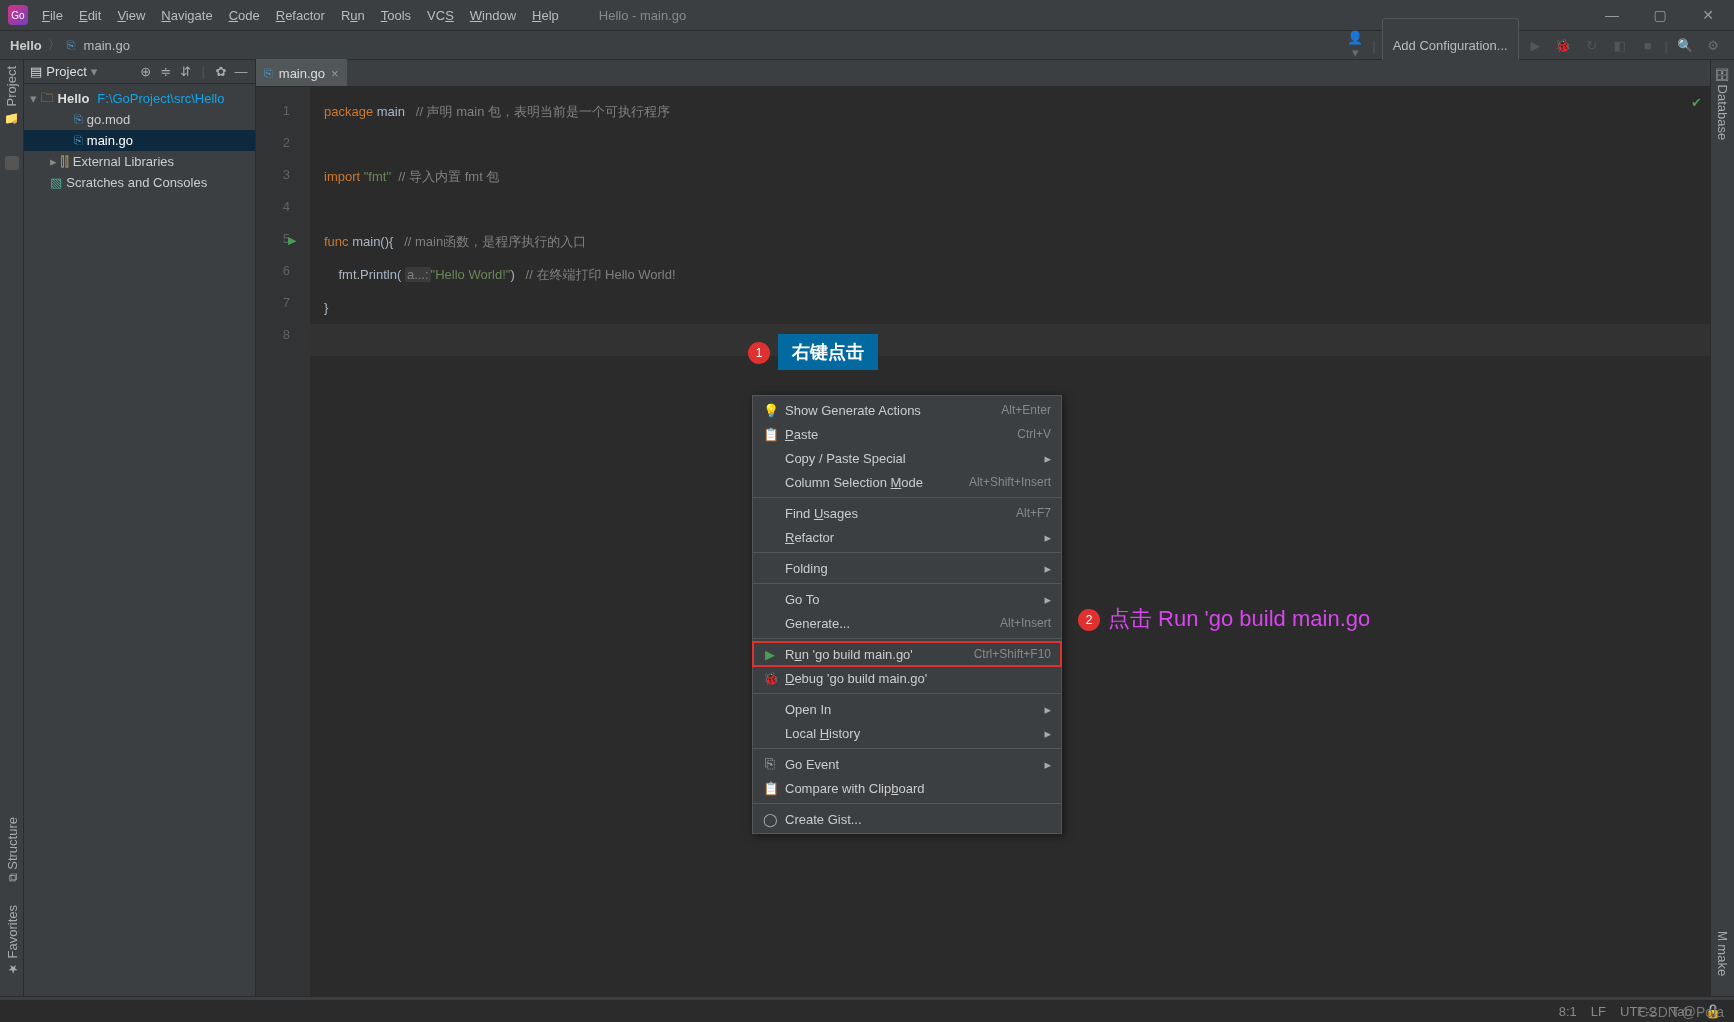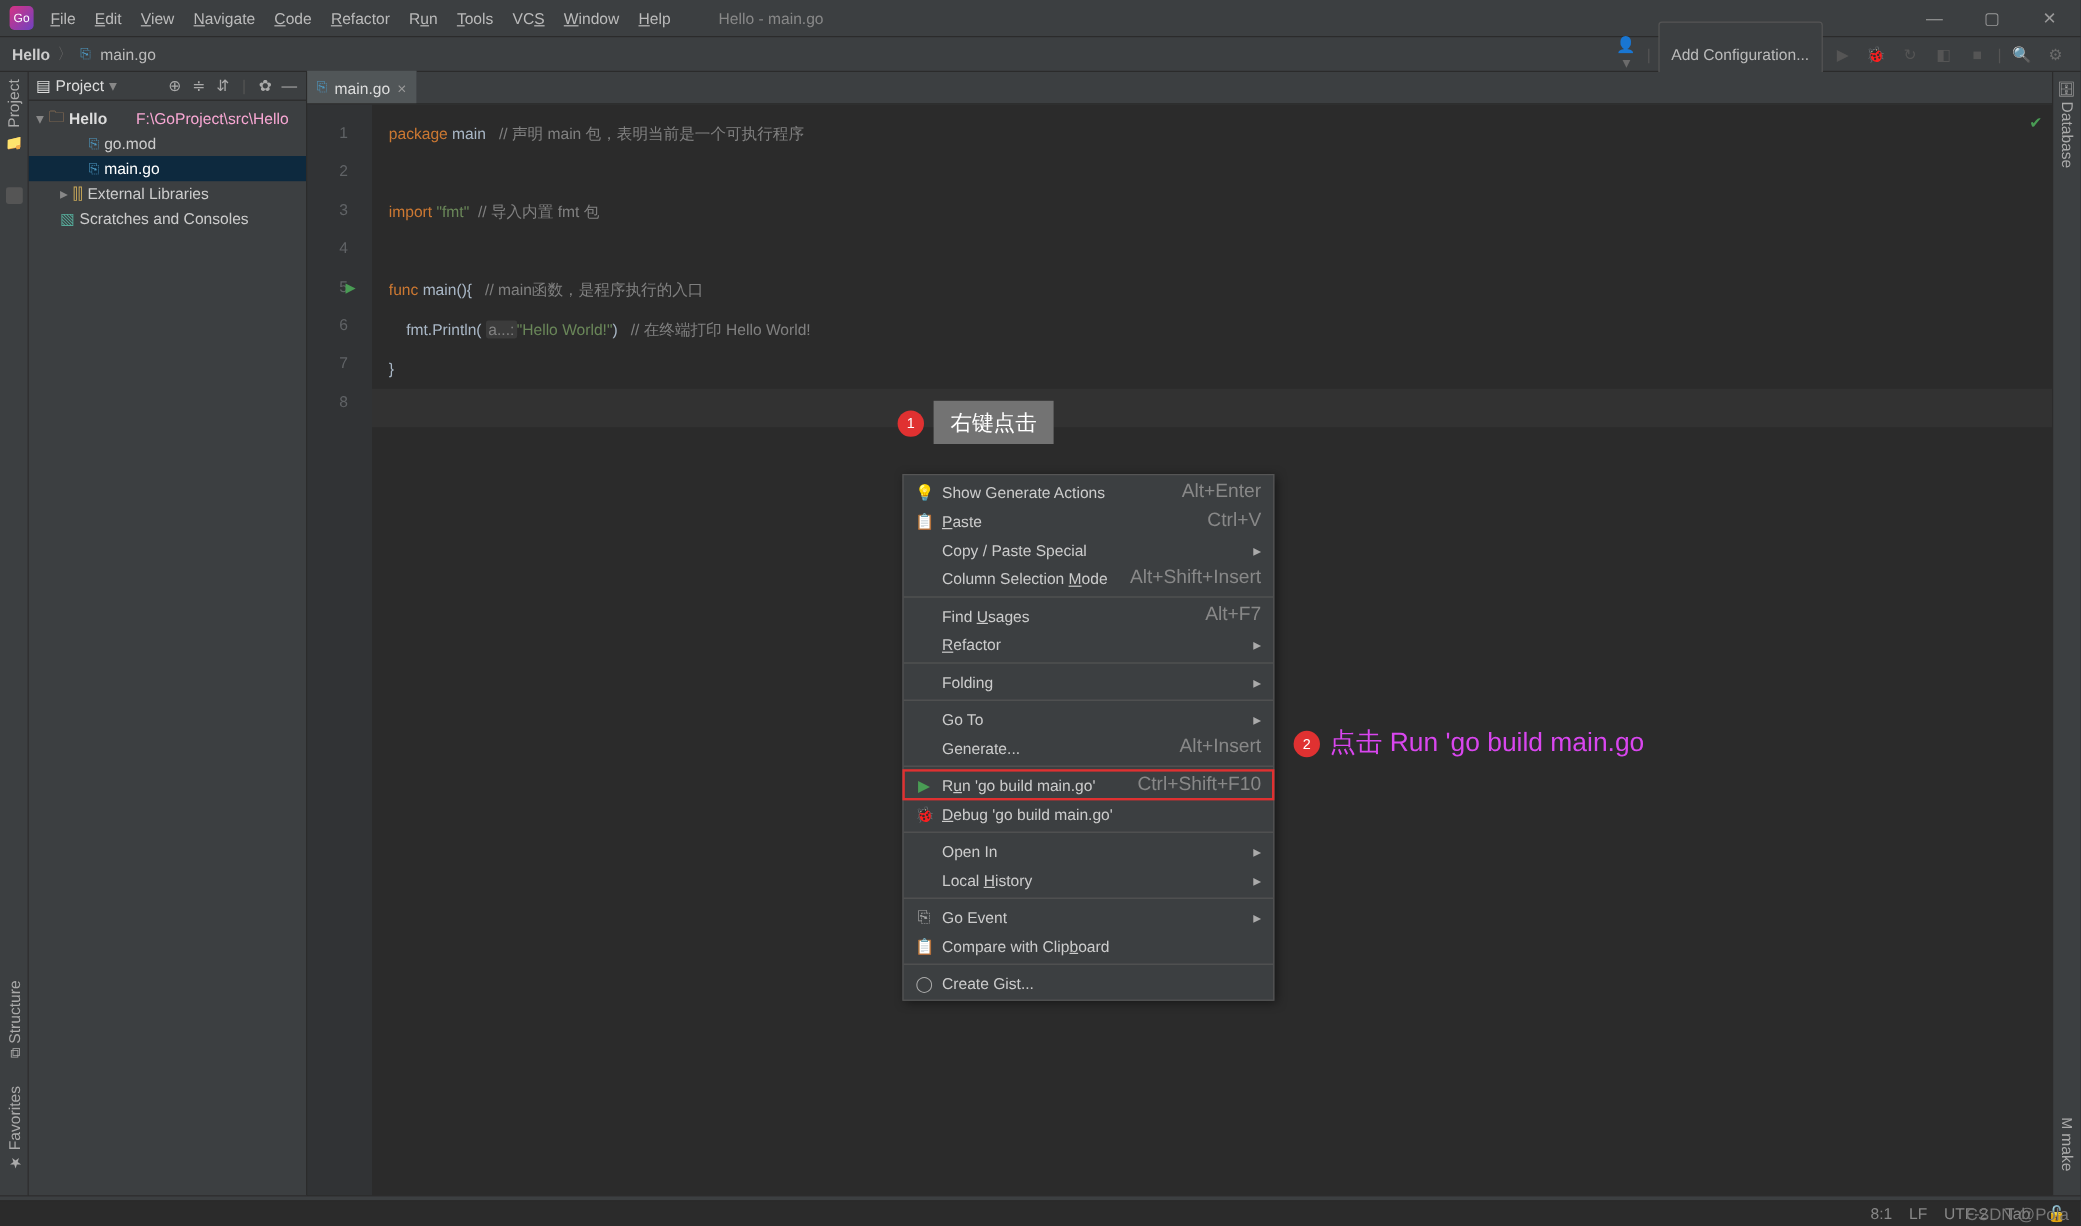--- a/index.html
+++ b/index.html
@@ -31,48 +31,48 @@
   .pp-head .title{display:flex;align-items:center;gap:4px;color:#ddd}
   .pp-head .ico{width:16px;text-align:center;color:#aaa;cursor:pointer}
   .pp-head .spacer{flex:1}
   .tree{padding-top:4px;font-size:13px;color:#ccc}
   .tree .row{display:flex;align-items:center;height:21px;padding-left:6px;gap:4px;cursor:pointer}
   .tree .row.sel{background:#0d293e;color:#fff}
   .tree .indent1{padding-left:26px}
   .tree .indent2{padding-left:50px}
   .dir-ico{color:#b0865d}
   .go-ico{color:#4e9bc6;font-size:11px}
-  .small{color:#f9a8d4;margin-left:20px}
+  .small{color:#0ea5e9;margin-left:4px}
   
   .editorwrap{flex:1;display:flex;flex-direction:column;background:#2b2b2b}
   .tabrow{height:27px;background:#3c3f41;display:flex;align-items:flex-end;border-bottom:1px solid #2b2b2b}
   .tab{background:#515658;height:27px;display:flex;align-items:center;padding:0 8px;gap:6px;color:#ddd;border-top:1px solid #515658}
   .tab .x{color:#999;cursor:pointer}
   .editor{flex:1;display:flex;position:relative}
   .gutter{width:54px;background:#313335;color:#606366;font-family:"JetBrains Mono",Consolas,monospace;font-size:15px;text-align:right;padding:8px 20px 0 0;line-height:32px;position:relative}
   .run-gutter{position:absolute;left:32px;color:#499c54;font-size:11px}
   .code{flex:1;font-family:"JetBrains Mono",Consolas,monospace;font-size:16px;padding:8px 0 0 14px;line-height:32px;white-space:pre;color:#a9b7c6}
   .code .cur{background:#323232;display:block;margin-left:-14px;padding-left:14px}
   .kw{color:#cc7832}
   .str{color:#6a8759}
   .cmt{color:#808080}
   .param{color:#808080;background:#3b3b3b;border-radius:2px;padding:0 2px}
   .check{position:absolute;right:8px;top:8px;color:#499c54}
   
   .ctxmenu{position:absolute;background:#3c3f41;border:1px solid #555;box-shadow:2px 2px 8px rgba(0,0,0,0.5);width:310px;font-size:13px;padding:2px 0}
   .ctxitem{display:flex;align-items:center;height:24px;padding:0 10px;gap:8px;color:#ccc;cursor:pointer}
   .ctxitem .lab{flex:1}
-  .ctxitem .sc{color:#888;font-size:16px}
+  .ctxitem .sc{color:#888;font-size:12px}
   .ctxitem .arr{color:#aaa}
   .ctxitem .ico{width:14px;text-align:center;color:#aaa}
   .ctxitem.highlight{outline:2px solid #e03131;outline-offset:-1px}
   .ctxsep{height:1px;background:#555;margin:3px 0}
   
   .ann-badge{width:22px;height:22px;border-radius:50%;background:#e03131;color:#fff;font-size:12px;display:flex;align-items:center;justify-content:center;position:absolute}
-  .ann-label{position:absolute;background:#737373;color:#fff;padding:6px 14px;font-size:18px;font-weight:400}
+  .ann-label{position:absolute;background:#0369a1;color:#fff;padding:6px 14px;font-size:18px;font-weight:700}
   .ann-text{position:absolute;color:#d946ef;font-size:22px}
   
   .bottombar{height:26px;background:#3c3f41;border-top:1px solid #2b2b2b;display:flex;align-items:center;padding:0 10px;gap:18px;color:#aaa;font-size:12px}
   .bottombar .right{margin-left:auto;display:flex;gap:14px;align-items:center}
   .statusline{position:absolute;bottom:0;right:0;height:22px;display:flex;align-items:center;gap:14px;padding:0 12px;color:#888;font-size:12px;background:#2b2b2b;width:100%;justify-content:flex-end}
   .watermark{position:absolute;bottom:2px;right:10px;color:#777;font-size:14px}
   .leftstripe-bottom{position:absolute;left:0;bottom:46px;width:24px;display:flex;flex-direction:column;align-items:center;gap:24px}
 </style>
 </head>
 <body>

